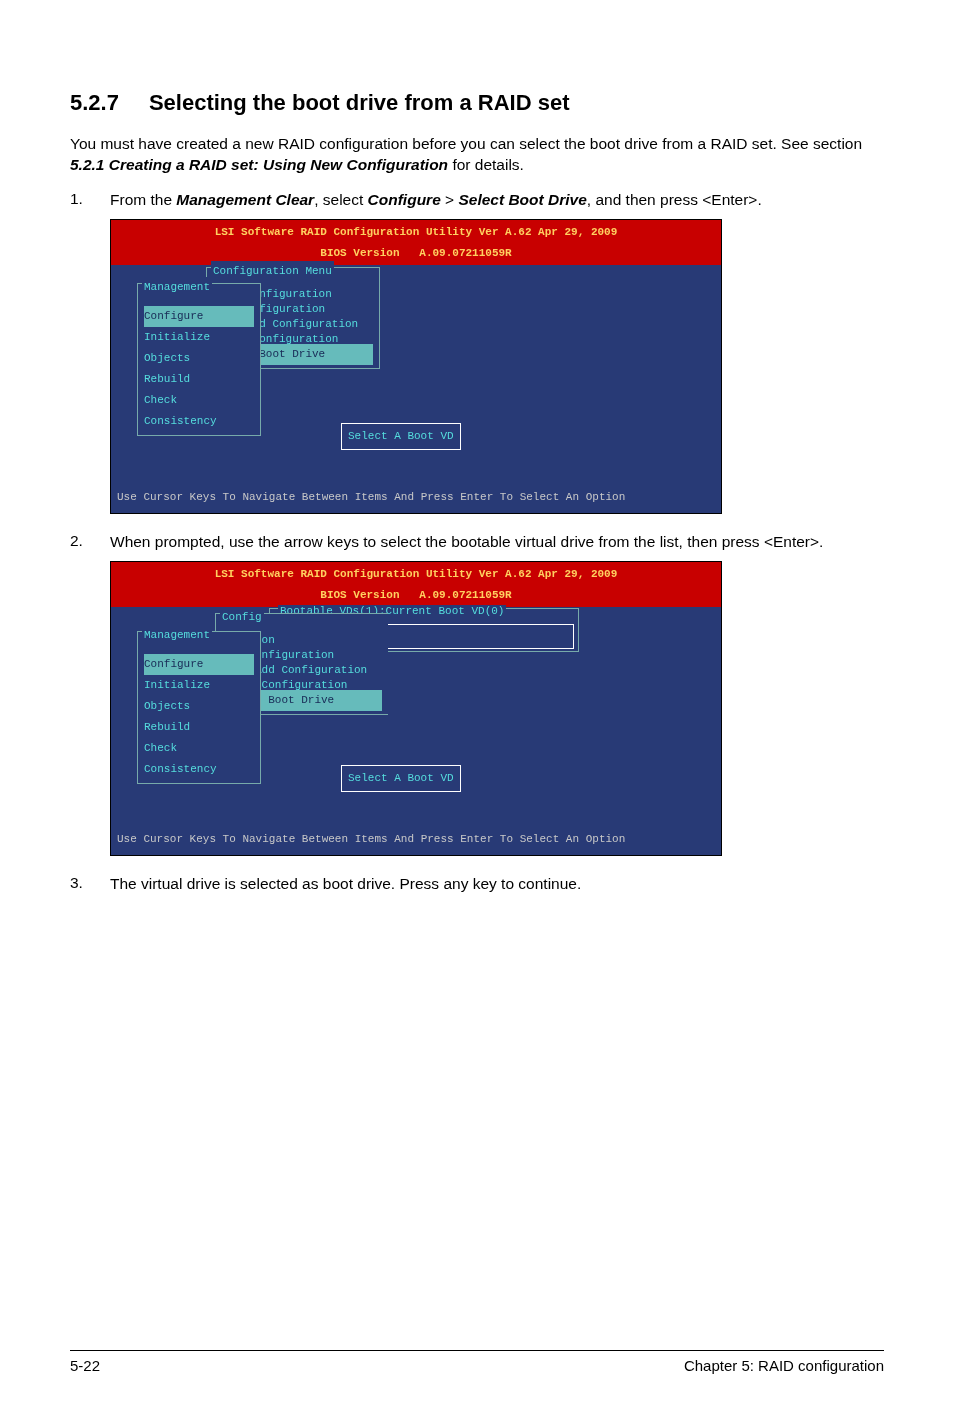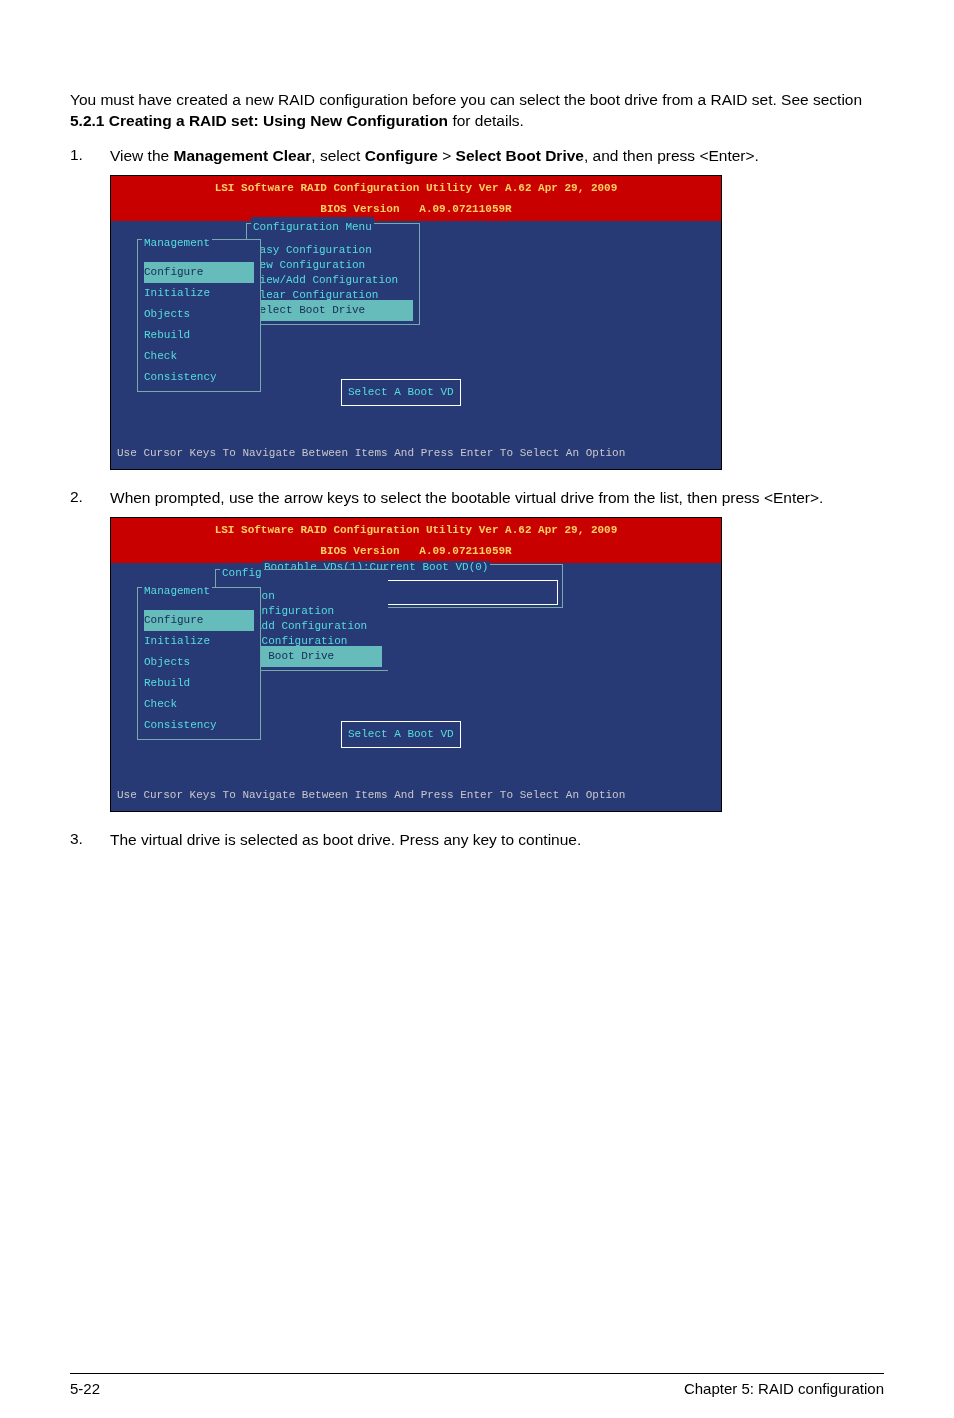--- a/index.html
+++ b/index.html
@@ -21,21 +21,21 @@
     font-weight: bold;
     margin: 0 0 18px 0;
     font-family: Arial, Helvetica, sans-serif;
   }
   h2.section-heading .sec-num { display:inline-block; margin-right: 30px; }
   p.body { font-size: 15.5px; line-height: 1.35; margin: 0 0 14px 0; font-family: Arial, Helvetica, sans-serif; }
   ol.steps { list-style: none; padding: 0; margin: 0; }
   ol.steps > li { display: flex; margin-bottom: 6px; }
   ol.steps > li .num { width: 40px; flex: 0 0 40px; font-size: 15.5px; }
   ol.steps > li .step-body { flex: 1; font-size: 15.5px; line-height: 1.35; }
-  b { font-weight: bold; }
+  b { font-weight: bold; font-style: italic; }
 
   .bios-shot {
     margin: 8px 0 18px 40px;
     width: 610px;
     font-family: "Courier New", monospace;
     font-size: 11px;
     line-height: 21px;
     background: #283a76;
     color: #c8c8c8;
     border: 1px solid #000;
@@ -77,21 +77,21 @@
     color: #5dd;
     padding: 0 2px;
     display: inline-block;
   }
   .panel .item { color: #5dd; margin-top: -6px; }
   .panel .item.sel { background: #6bb; color: #182a56; }
 
   .mgmt { left: 26px; top: 18px; width: 110px; }
   .mgmt .item { margin-top: 0; }
   .mgmt .panel-title { top: -8px; }
-  .conf { left: 95px; top: 2px; width: 160px; margin-left: 40px; }
+  .conf { left: 95px; top: 2px; width: 160px; }
 
   .hint-box {
     position: absolute;
     border: 1px solid #fff;
     padding: 2px 6px;
     color: #5dd;
   }
   .boot-popup {
     position: absolute;
     border: 1px solid #7aa;
@@ -100,44 +100,47 @@
   }
   .boot-popup .popup-title {
     position: relative; top: -8px; left: 4px; background: #283a76; padding: 0 2px; color:#5dd;
   }
   .boot-popup .inner {
     border: 1px solid #fff; padding: 1px 6px; margin-top:-6px;
   }
 
   .page-footer {
     position: absolute;
-    bottom: 21px;
+    bottom: 44px;
     left: 70px;
     right: 70px;
     border-top: 1px solid #000;
     padding-top: 6px;
     font-size: 15px;
     display: flex;
     justify-content: space-between;
   }
 </style>
 </head>
 <body>
 
 <div class="page">
+  <h2 class="section-heading">
+    <span class="sec-num">5.2.7</span><span>Selecting the boot drive from a RAID set</span>
+  </h2>
 
   <p class="body">
     <span>You must have created a new RAID configuration before you can select the boot drive from a RAID set. See section </span><b>5.2.1 Creating a RAID set: Using New Configuration</b><span> for details.</span>
   </p>
 
   <ol class="steps">
     <li>
       <div class="num">1.</div>
       <div class="step-body">
-        <span>View the </span><b>Management Clear</b><span>, select </span><b>Configure</b><span> &gt; </span><b>Select Boot Drive</b><span>, and then press &lt;Enter&gt;.</span>
+        <span>From the </span><b>Management Clear</b><span>, select </span><b>Configure</b><span> &gt; </span><b>Select Boot Drive</b><span>, and then press &lt;Enter&gt;.</span>
       </div>
     </li>
   </ol>
 
   <div class="bios-shot">
     <div class="bios-header"><span>LSI Software RAID Configuration Utility Ver A.62 Apr 29, 2009</span>
 <span>BIOS Version   A.09.07211059R</span></div>
     <div class="bios-body">
       <div class="panel conf">
         <span class="panel-title">Configuration Menu</span>
@@ -164,21 +167,21 @@
     <li>
       <div class="num">2.</div>
       <div class="step-body">When prompted, use the arrow keys to select the bootable virtual drive from the list, then press &lt;Enter&gt;.</div>
     </li>
   </ol>
 
   <div class="bios-shot">
     <div class="bios-header"><span>LSI Software RAID Configuration Utility Ver A.62 Apr 29, 2009</span>
 <span>BIOS Version   A.09.07211059R</span></div>
     <div class="bios-body">
-      <div class="boot-popup" style="left:142px; top:1px; width:300px;">
+      <div class="boot-popup" style="left:158px; top:1px; width:300px;">
         <span class="popup-title">Bootable VDs(1):Current Boot VD(0)</span>
         <div class="inner">Boot Drive 0</div>
       </div>
       <div class="panel" style="left:104px; top:6px; width:160px; border-right:none;">
         <span class="panel-title">Config</span>
         <div class="item" style="margin-top:-6px;">View Con</div>
         <div class="item">New Configuration</div>
         <div class="item">View/Add Configuration</div>
         <div class="item">Clear Configuration</div>
         <div class="item sel">Select Boot Drive</div>

